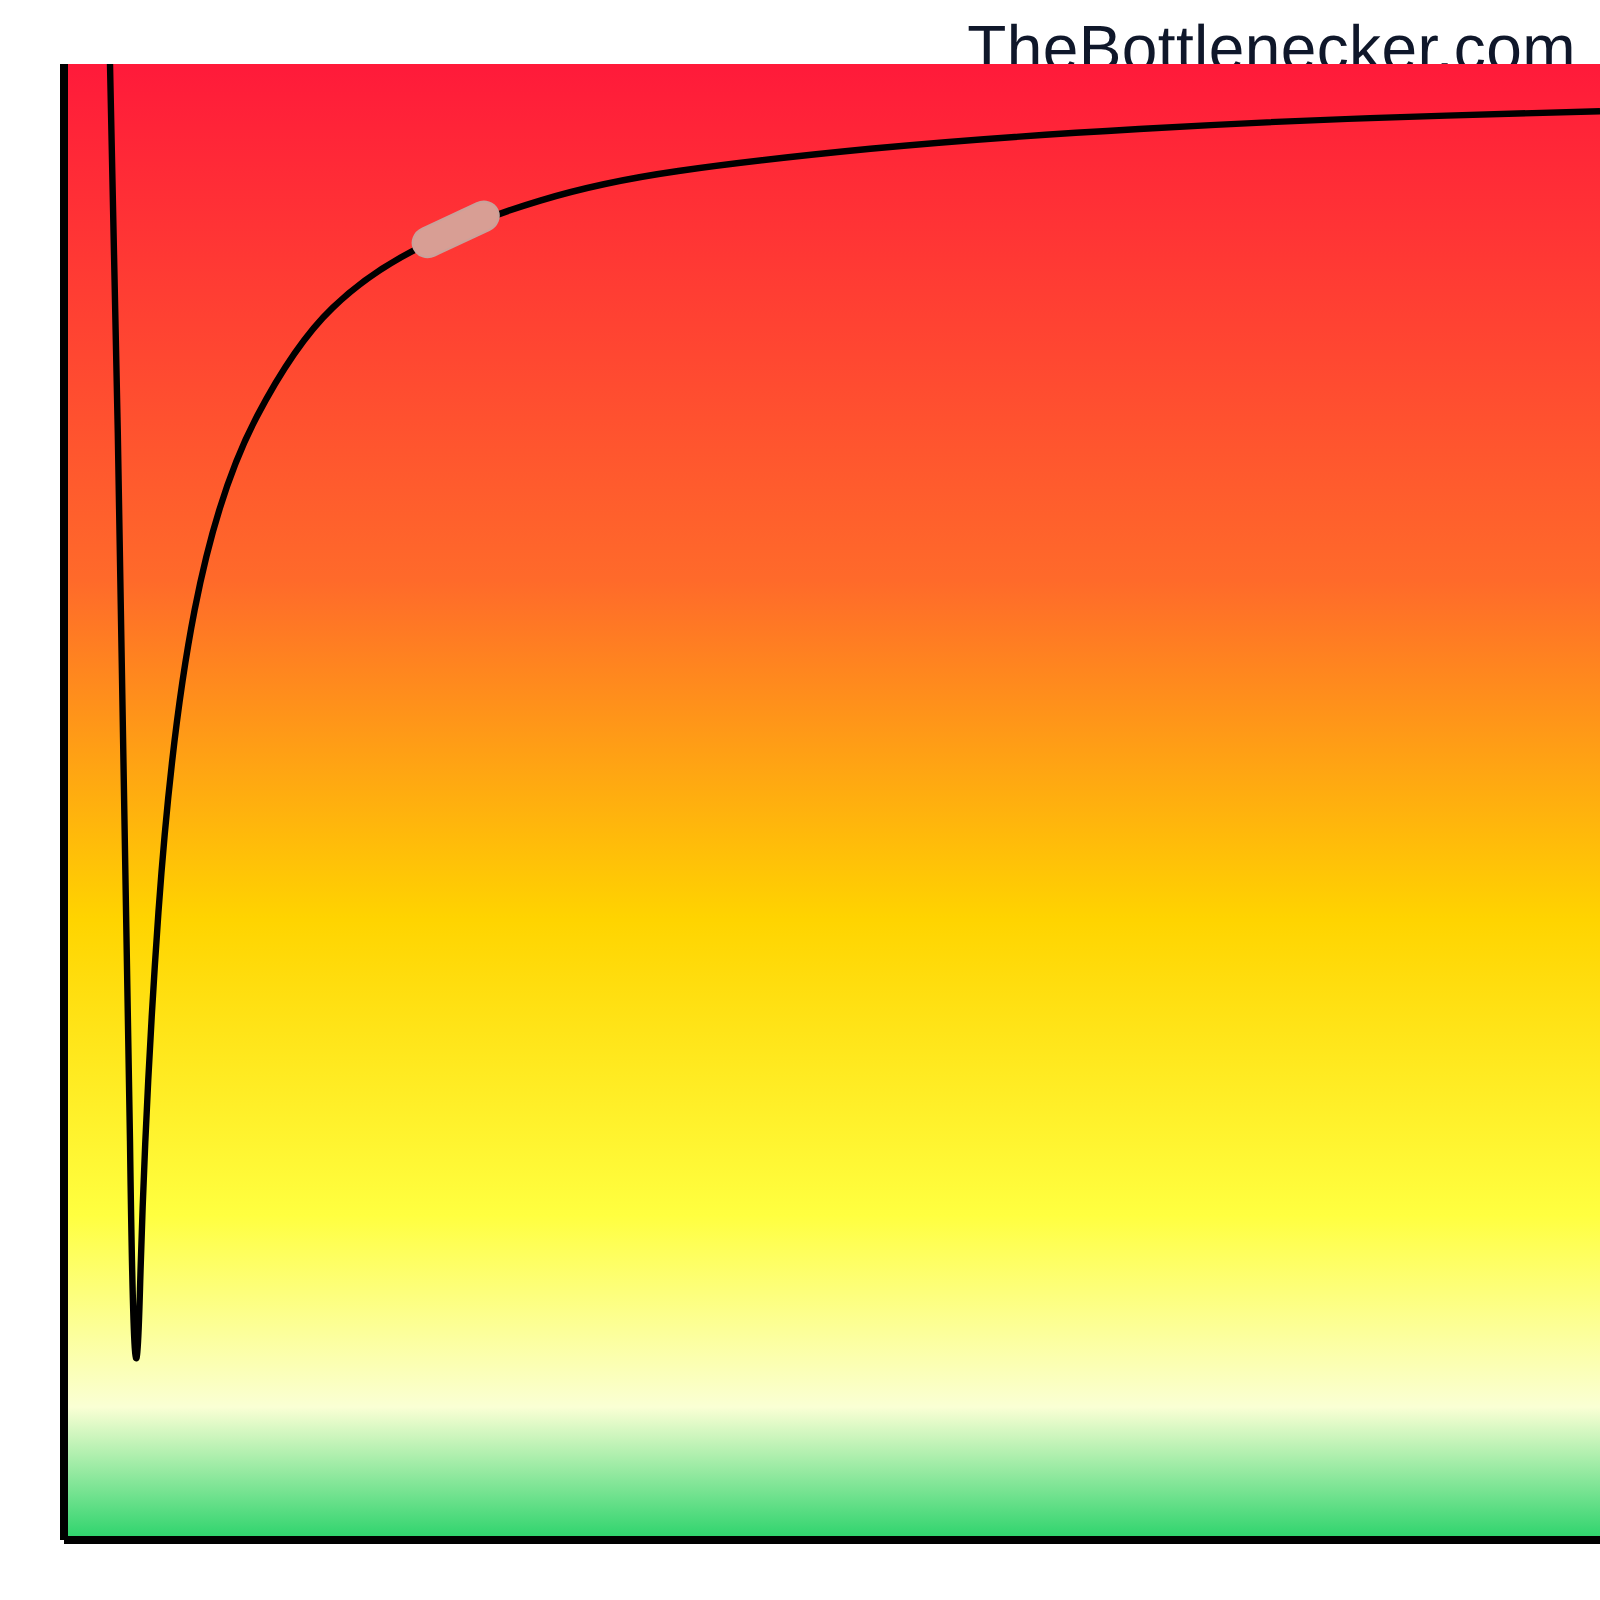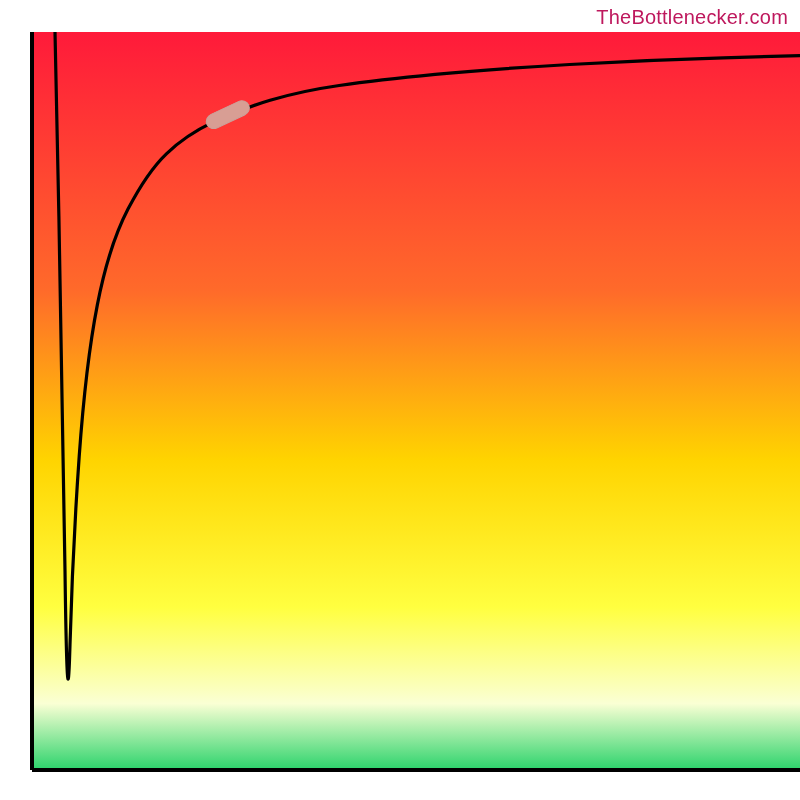--- a/index.html
+++ b/index.html
@@ -12,22 +12,22 @@
   }
   .container {
     position: relative;
     width: 800px;
     height: 800px;
   }
   .attribution {
     position: absolute;
     top: 6px;
     right: 12px;
-    font-size: 20px;
-    color: #be185d;
+    font-size: 32px;
+    color: #0f172a;
     letter-spacing: 0.2px;
   }
   .chart-svg {
     position: absolute;
     top: 0;
     left: 0;
     width: 800px;
     height: 800px;
   }
 </style>

